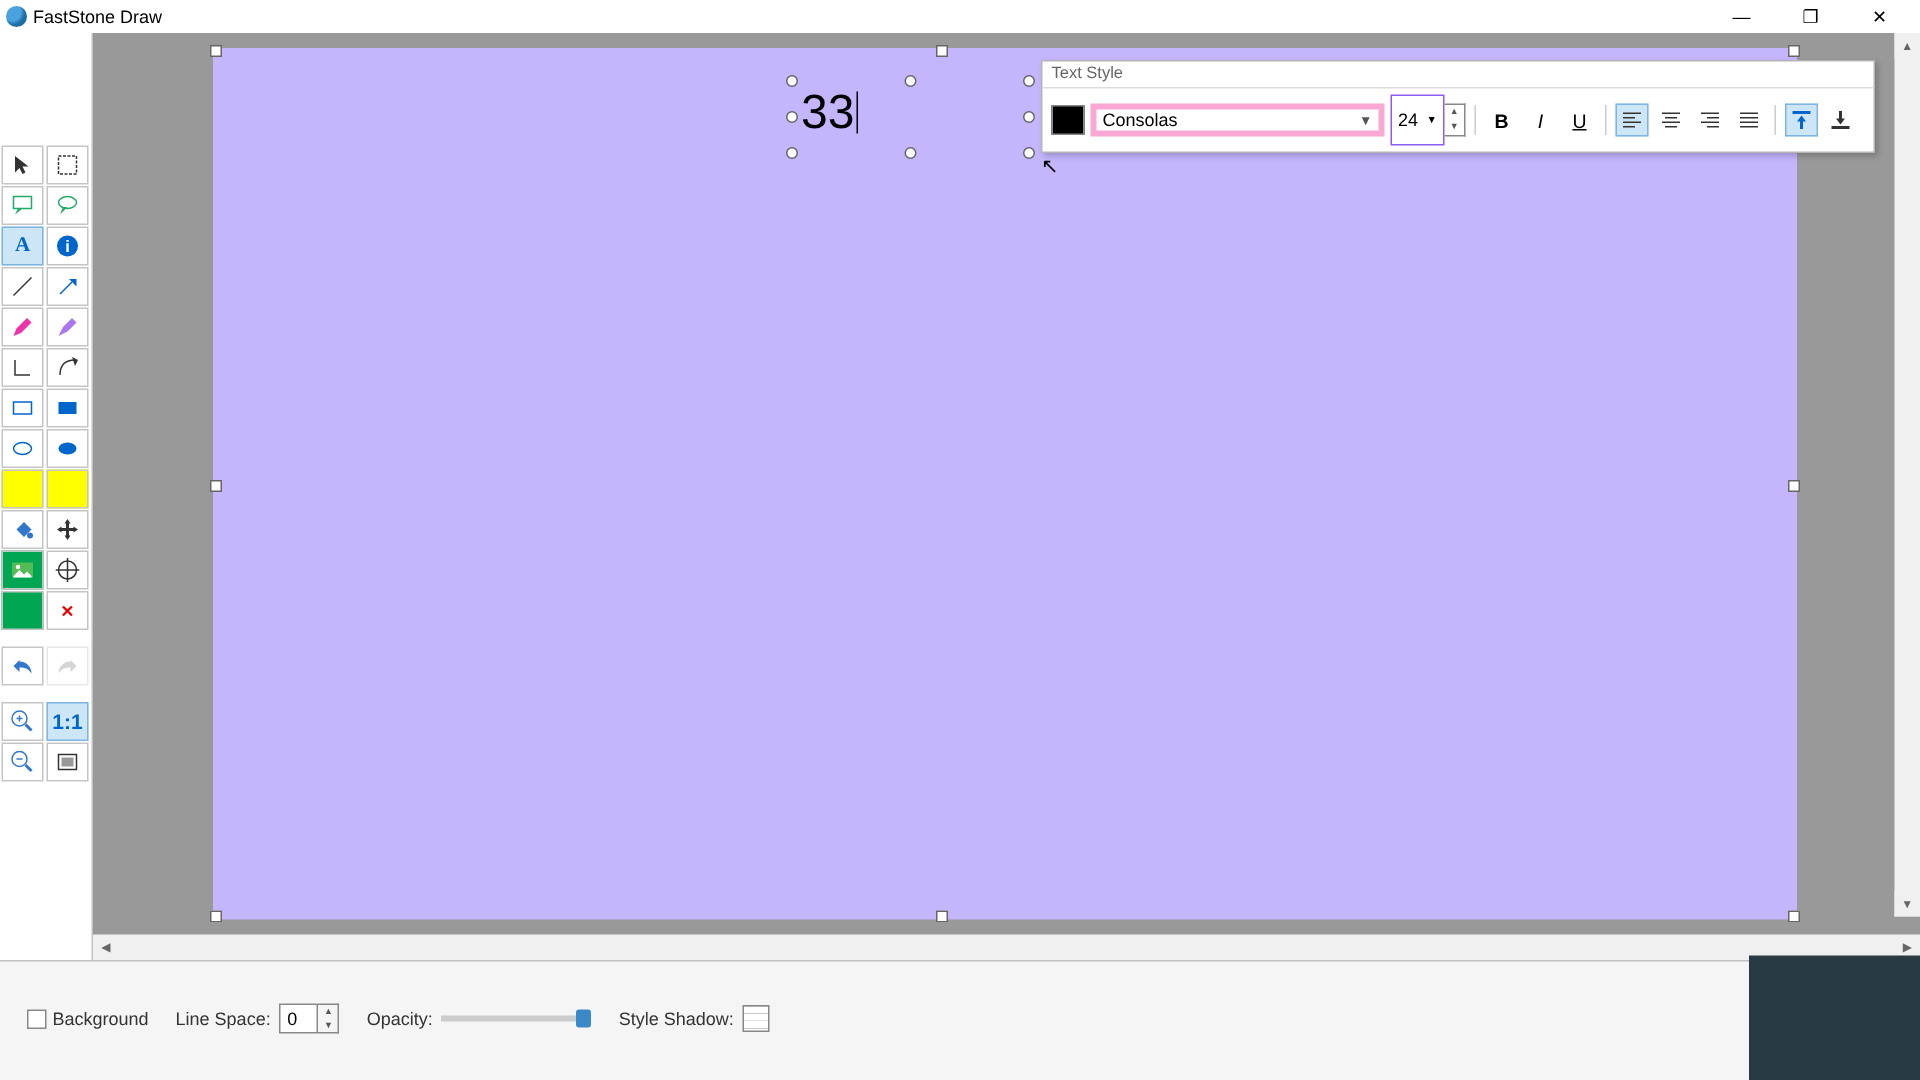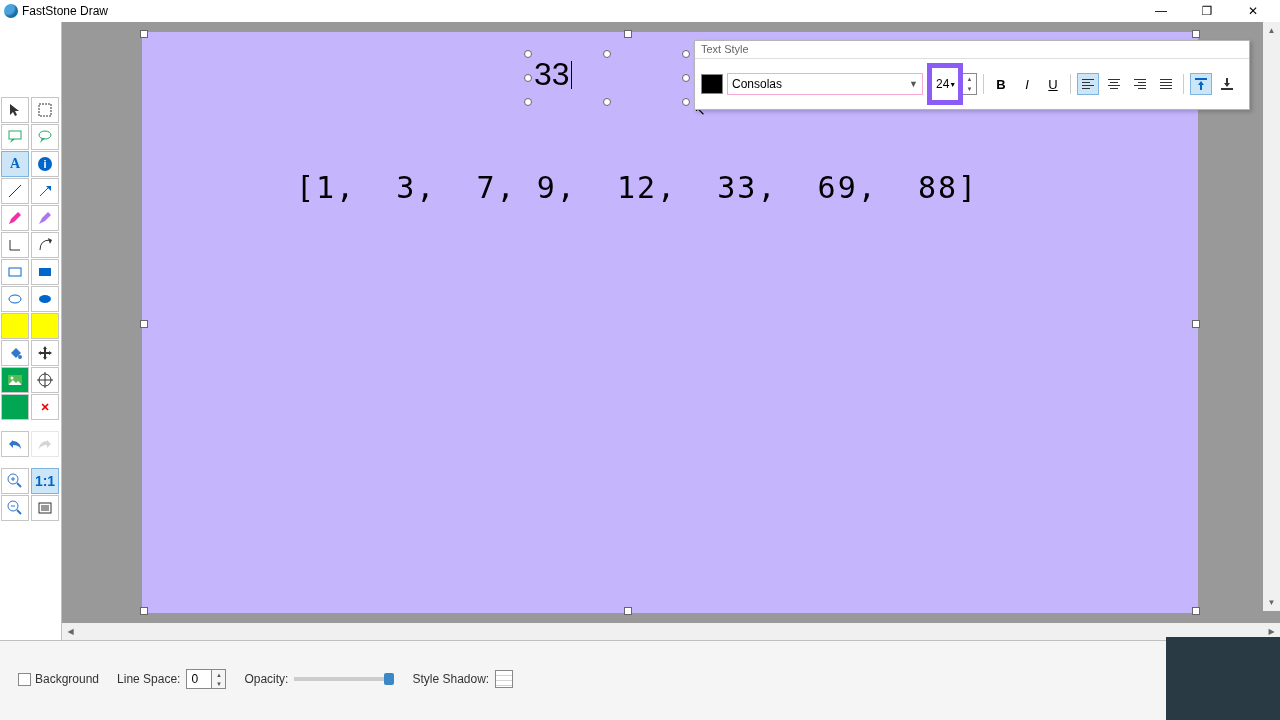--- a/index.html
+++ b/index.html
@@ -56,24 +56,24 @@
 
 .hscroll { height: 17px; background: #f0f0f0; display: flex; }
 .hscroll .arrow { width: 17px; display: flex; align-items: center; justify-content: center; font-size: 8px; color: #666; }
 .hscroll .track { flex: 1; }
 
 
 .text-style { position: absolute; left: 694px; top: 40px; width: 556px; background: #fff; border: 1px solid #b5b5b5; box-shadow: 2px 2px 4px rgba(0,0,0,.2); }
 .text-style-title { font-size: 11px; color: #666; padding: 2px 6px; height: 18px; border-bottom: 1px solid #ddd; }
 .text-style-body { display: flex; align-items: center; padding: 4px 6px; gap: 4px; }
 .color-sw { width: 22px; height: 20px; background: #000; border: 1px solid #888; }
-.font-sel { height: 22px; border: 1px solid #f9a8d4; background: #fff; padding: 0 4px; font-size: 12px; display: flex; align-items: center; width: 196px; justify-content: space-between; }
+.font-sel { height: 22px; border: 4px solid #f9a8d4; background: #fff; padding: 0 4px; font-size: 12px; display: flex; align-items: center; width: 196px; justify-content: space-between; }
 .font-sel .chev { font-size: 9px; color: #555; }
 .size-box { display: flex; align-items: center; }
-.size-sel { width: 36px; height: 22px; border: 5px solid #8b5cf6; background: #fff; padding: 16px 4px; font-size: 12px; display: flex; align-items: center; justify-content: space-between; text-align: right; }
+.size-sel { width: 36px; height: 22px; border: 1px solid #8b5cf6; background: #fff; padding: 16px 4px; font-size: 12px; display: flex; align-items: center; justify-content: space-between; text-align: right; }
 .size-spin { width: 14px; height: 22px; border: 1px solid #888; border-left: none; display: flex; flex-direction: column; }
 .size-spin div { flex: 1; display: flex; align-items: center; justify-content: center; font-size: 6px; color: #555; }
 .ts-btn { width: 22px; height: 22px; border: 1px solid transparent; display: flex; align-items: center; justify-content: center; font-size: 13px; font-family: "Times New Roman", serif; }
 .ts-btn.active { background: #cde6f7; border-color: #7eb4e0; }
 .ts-sep { width: 1px; height: 20px; background: #ccc; margin: 0 2px; }
 .align-lines { display: flex; flex-direction: column; gap: 2px; }
 .align-lines span { display: block; height: 1px; background: #333; }
 
 
 .bottom { height: 80px; background: #f5f5f5; border-top: 1px solid #c0c0c0; padding: 6px 8px; position: relative; }
@@ -297,21 +297,20 @@
             <div class="sel-handle ml"></div>
             <div class="sel-handle mr"></div>
             <div class="sel-handle bl"></div>
             <div class="sel-handle bc"></div>
             <div class="sel-handle br"></div>
             <div class="text-active-inner">
                 <span>33</span>
                 <span class="cursor-caret"></span>
               </div>
           </div>
-          <div class="text-static">[1,  3,  7, 9,  12,  33,  69,  88]</div>
           <div class="mouse-cursor">↖</div>
         </div>
       </div>
       <div class="canvas-handle ch-tl"></div>
       <div class="canvas-handle ch-t"></div>
       <div class="canvas-handle ch-tr"></div>
       <div class="canvas-handle ch-l"></div>
       <div class="canvas-handle ch-r"></div>
       <div class="canvas-handle ch-bl"></div>
       <div class="canvas-handle ch-b"></div>

